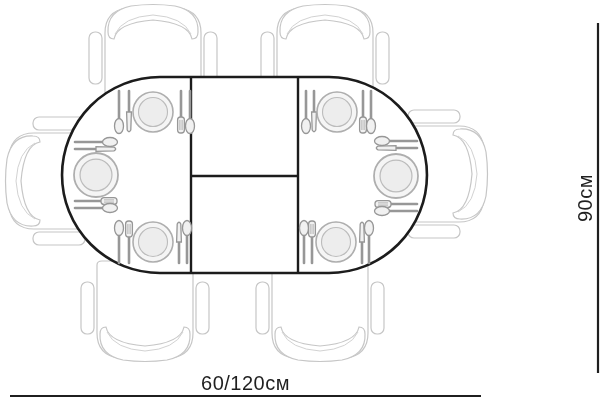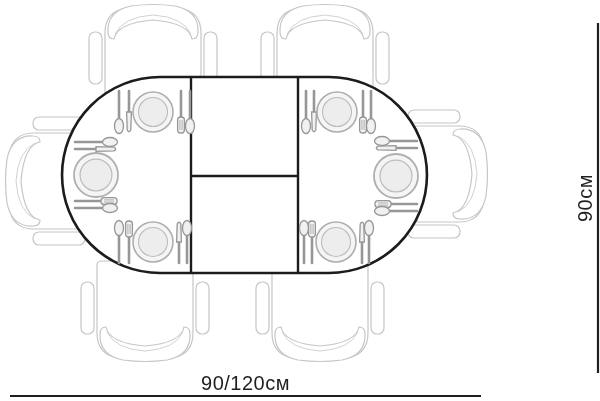--- a/index.html
+++ b/index.html
@@ -143,15 +143,15 @@
       <use href="#u-knife" transform="translate(396,148) rotate(90)"></use>
       <use href="#plate" transform="translate(396,176) scale(1.1)"></use>
       <use href="#u-fork" transform="translate(396,204) rotate(90)"></use>
       <use href="#u-spoon" transform="translate(396,211) rotate(90)"></use>
     </g>
 
     <line class="dim" x1="10" y1="396" x2="481" y2="396"></line>
     <line class="dim" x1="598" y1="23" x2="598" y2="373"></line>
   </svg>
 
-  <div id="wlabel" class="dim-label">90/120см</div>
+  <div id="wlabel" class="dim-label">60/120см</div>
   <div id="dlabel" class="dim-label">90см</div>
 </div>
 
 </body></html>

